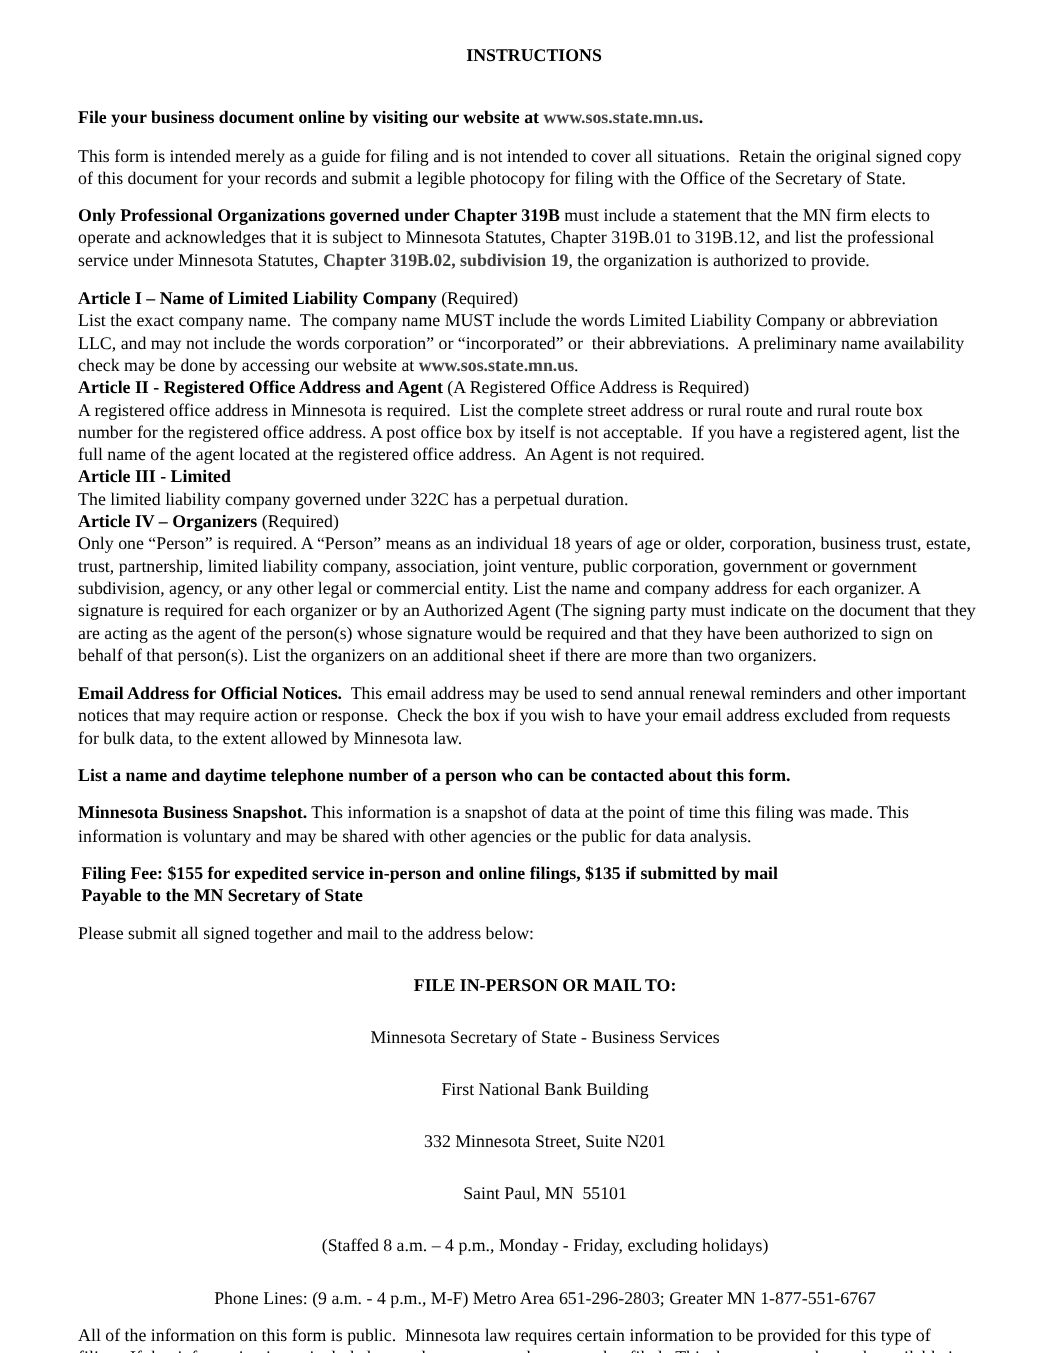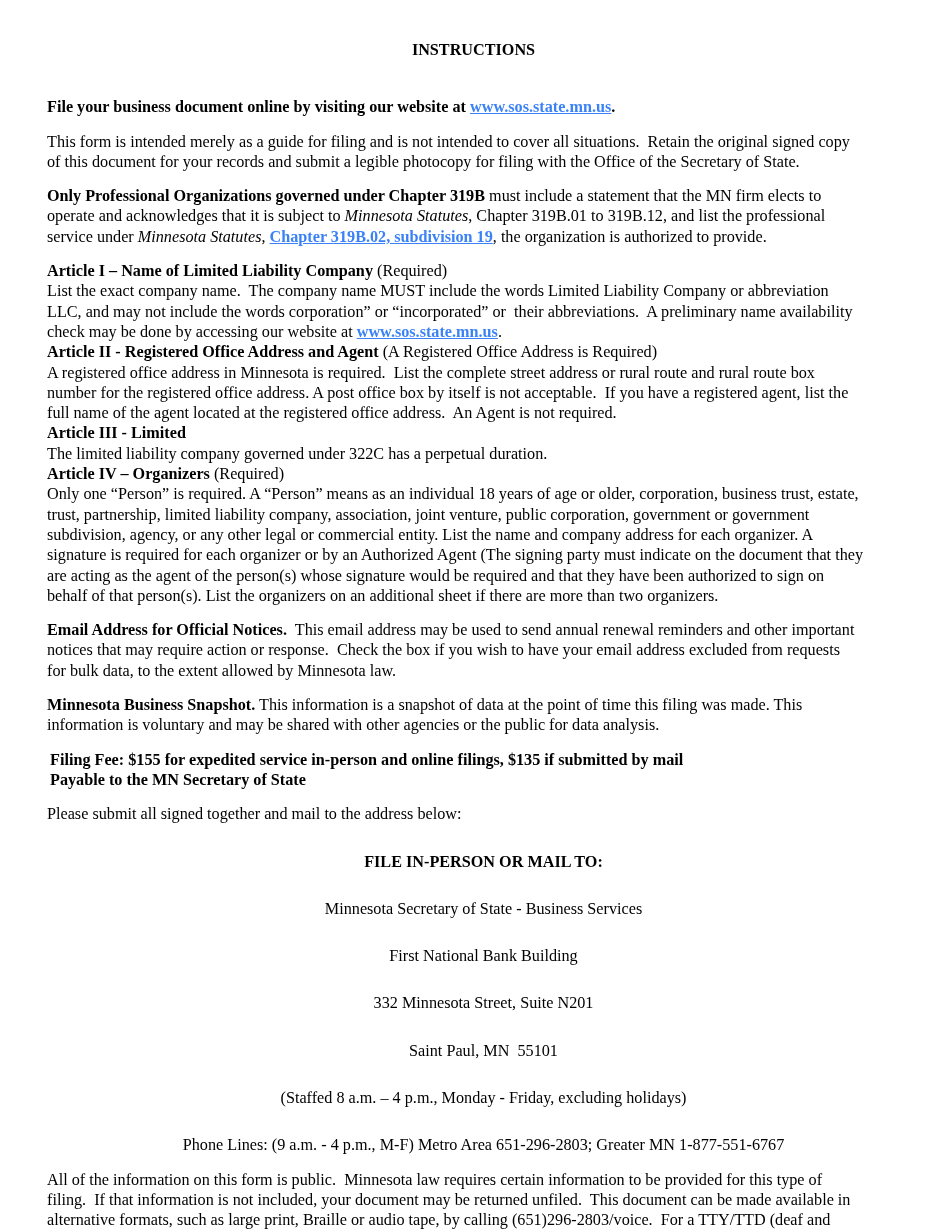--- a/index.html
+++ b/index.html
@@ -6,34 +6,34 @@
   body {
     width: 950px;
     height: 1230px;
     background: #ffffff;
     color: #000000;
     font-family: "Liberation Serif", "DejaVu Serif", serif;
     font-size: 16.2px;
     line-height: 20.3px;
     overflow: hidden;
   }
-  .page { width: 950px; height: 1230px; position: relative; box-sizing: border-box; }
+  .page { width: 950px; height: 1230px; position: relative; box-sizing: border-box; padding-left: 24px; }
   .content { padding: 40px 30px 0 47px; }
   .title {
     text-align: center;
     font-weight: bold;
     margin: 0 20px 37px 0;
     font-size: 16.2px;
   }
   .block { margin: 14px 0 0 0; }
   .first { margin-top: 0; }
   .pre { white-space: pre; }
   .b { font-weight: bold; }
-  .i { font-style: italic; }
-  .link { color: #3b82f6; font-weight: bold; text-decoration: underline; cursor: pointer; }
+  .i { }
+  .link { color: #404040; font-weight: bold; cursor: pointer; }
   .fee { padding-left: 3px; }
   .center-block { text-align: center; margin-top: 14px; }
   .center-block div { white-space: pre; margin-top: 27px; }
   .footer {
     text-align: left;
     padding-right: 33px;
     font-style: italic;
     font-size: 11px;
     margin-top: 4px;
   }
@@ -70,20 +70,21 @@
 trust, partnership, limited liability company, association, joint venture, public corporation, government or government
 subdivision, agency, or any other legal or commercial entity. List the name and company address for each organizer. A
 signature is required for each organizer or by an Authorized Agent (The signing party must indicate on the document that they
 are acting as the agent of the person(s) whose signature would be required and that they have been authorized to sign on
 behalf of that person(s). List the organizers on an additional sheet if there are more than two organizers.</span></div>
 
     <p class="block pre"><span class="b">Email Address for Official Notices.</span><span>  This email address may be used to send annual renewal reminders and other important
 notices that may require action or response.  Check the box if you wish to have your email address excluded from requests
 for bulk data, to the extent allowed by Minnesota law.</span></p>
 
+    <p class="block pre b">List a name and daytime telephone number of a person who can be contacted about this form.</p>
 
     <p class="block pre"><span class="b">Minnesota Business Snapshot.</span><span> This information is a snapshot of data at the point of time this filing was made. This
 information is voluntary and may be shared with other agencies or the public for data analysis.</span></p>
 
     <p class="block pre b fee">Filing Fee: $155 for expedited service in-person and online filings, $135 if submitted by mail
 Payable to the MN Secretary of State</p>
 
     <p class="block pre">Please submit all signed together and mail to the address below:</p>
 
     <div class="center-block">

